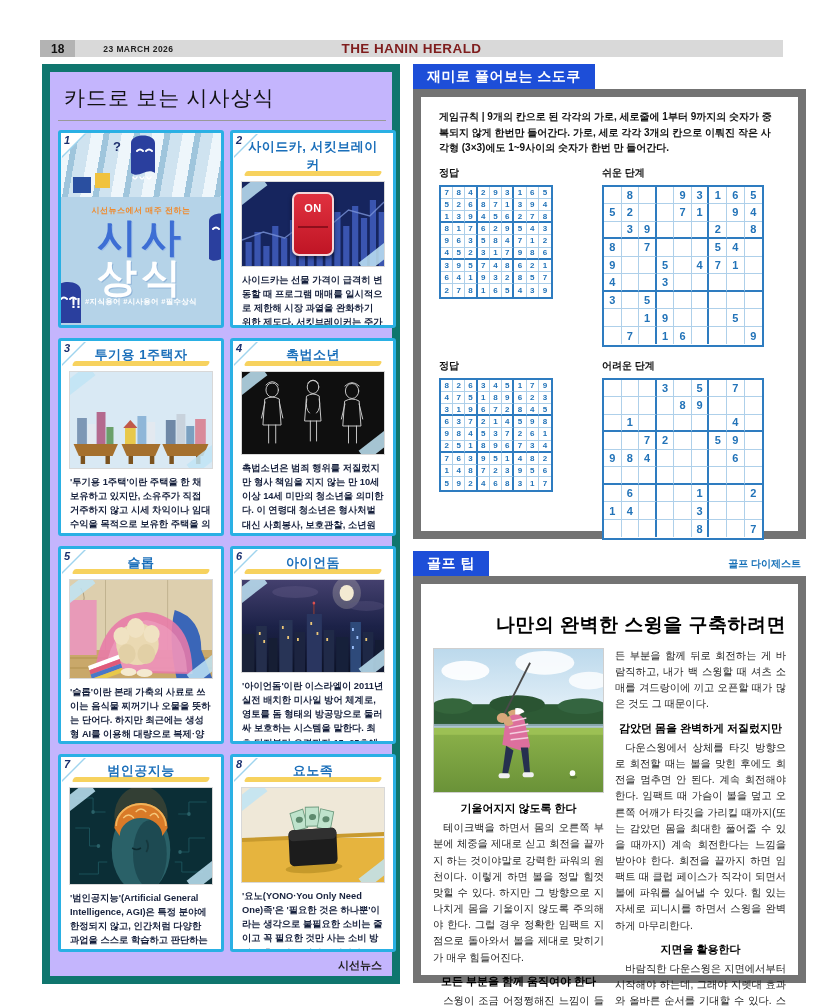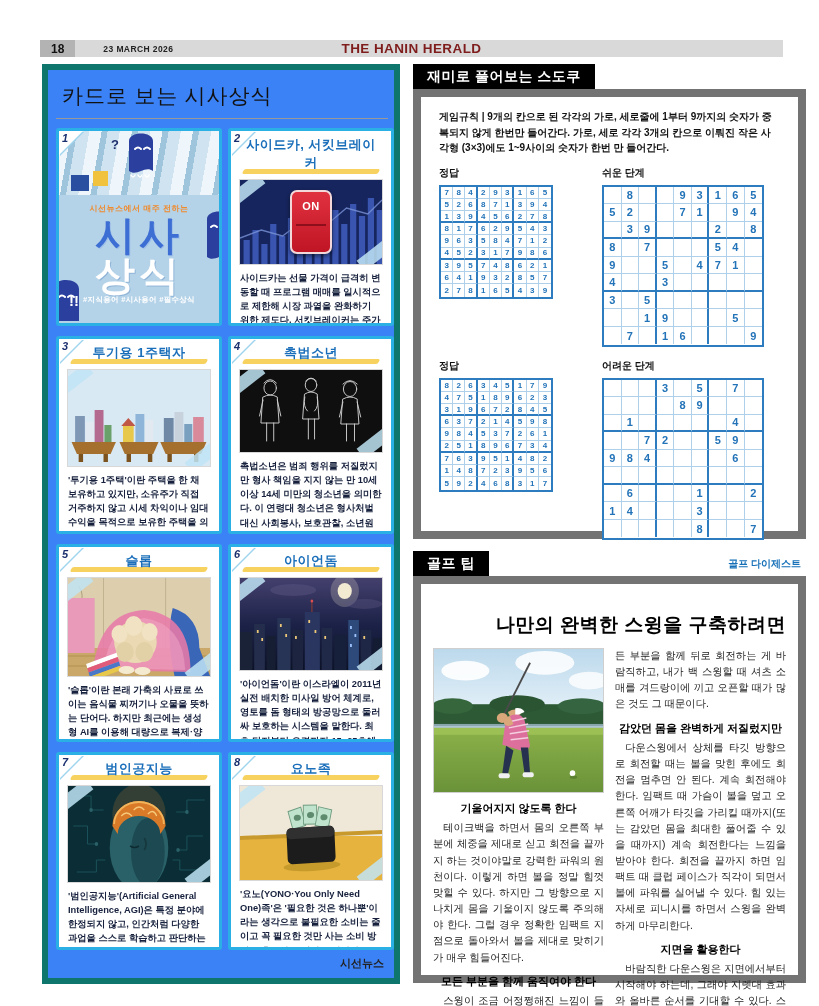--- a/index.html
+++ b/index.html
@@ -9,21 +9,21 @@
   .topbar{position:absolute;top:40px;left:40px;width:743px;height:17px;background:#d9d9d9;
           display:flex;align-items:center;}
   .pagenum{background:#b3b3b3;color:#111;font-weight:bold;font-size:12px;padding:1px 11px;height:15px;
            display:flex;align-items:center;}
   .issuedate{font-size:8.5px;color:#222;margin-left:28px;letter-spacing:.4px;font-weight:bold;}
   .masthead{position:absolute;left:0;right:0;text-align:center;font-weight:bold;font-size:13.5px;
             color:#7f1d1d;letter-spacing:.4px;}
   
   .content{position:absolute;top:64px;left:42px;display:flex;gap:13px;}
   
-  .cards-panel{width:358px;height:920px;border:6px solid #0f766e;background:#3b82f6;box-sizing:border-box;
+  .cards-panel{width:358px;height:920px;border:8px solid #0f766e;background:#c4b5fd;box-sizing:border-box;
                padding:8px 6px 6px 8px;display:flex;flex-direction:column;}
   .cards-title{font-family:"Liberation Serif", serif;font-size:21px;color:#111;letter-spacing:1px;
                padding:4px 2px 8px 6px;border-bottom:1px solid #999;margin-bottom:9px;}
   .cards-grid{display:grid;grid-template-columns:166px 166px;grid-template-rows:repeat(4,198px);
               gap:10px 6px;}
   .card{position:relative;border:3px solid #2ab0e4;border-radius:3px;background:#fff;box-sizing:border-box;
         display:flex;flex-direction:column;overflow:hidden;}
   .fold{position:absolute;top:0;left:0;width:0;height:0;border-top:24px solid #fff;
         border-right:24px solid transparent;z-index:6;filter:drop-shadow(1px 1px 0 #9fd4ee);}
   .fold-num{position:absolute;top:-23px;left:3px;font-size:11px;font-weight:bold;font-style:italic;
@@ -60,21 +60,21 @@
   .cover-ex{position:absolute;left:10px;bottom:14px;z-index:5;color:#fff;font-weight:900;font-size:15px;}
   
   .onswitch{position:absolute;left:50%;top:50%;transform:translate(-50%,-50%);width:38px;height:60px;
             background:linear-gradient(#e0313f,#c01525);border-radius:7px;border:2px solid #f3d8da;
             box-shadow:0 2px 4px rgba(0,0,0,.5);z-index:4;text-align:center;}
   .onswitch span{display:block;margin-top:8px;color:#fff;font-weight:900;font-size:11px;letter-spacing:.5px;}
   .onswitch::after{content:"";position:absolute;left:4px;right:4px;top:32px;height:2px;background:#8e0f1c;}
   
   .rightcol{width:393px;display:flex;flex-direction:column;}
   .panel{position:relative;border:8px solid #737373;background:#fff;box-sizing:border-box;}
-  .tab{display:inline-block;background:#000000;color:#fff;font-weight:bold;font-size:14px;
+  .tab{display:inline-block;background:#1d4ed8;color:#fff;font-weight:bold;font-size:14px;
        padding:4px 14px 5px;letter-spacing:.5px;}
   
   .sudoku-panel{height:450px;margin-top:-2px;}
   .sudoku-rules{padding:12px 18px 4px;font-size:10px;line-height:1.55;color:#111;font-weight:600;}
   .rules-label{font-weight:900;}
   .sudoku-rows{padding:6px 18px 0;}
   .srow{display:flex;margin-bottom:12px;}
   .scell1{width:165px;}
   .scell2{width:180px;}
   .slabel{font-size:10px;font-weight:bold;color:#111;margin-bottom:5px;}

